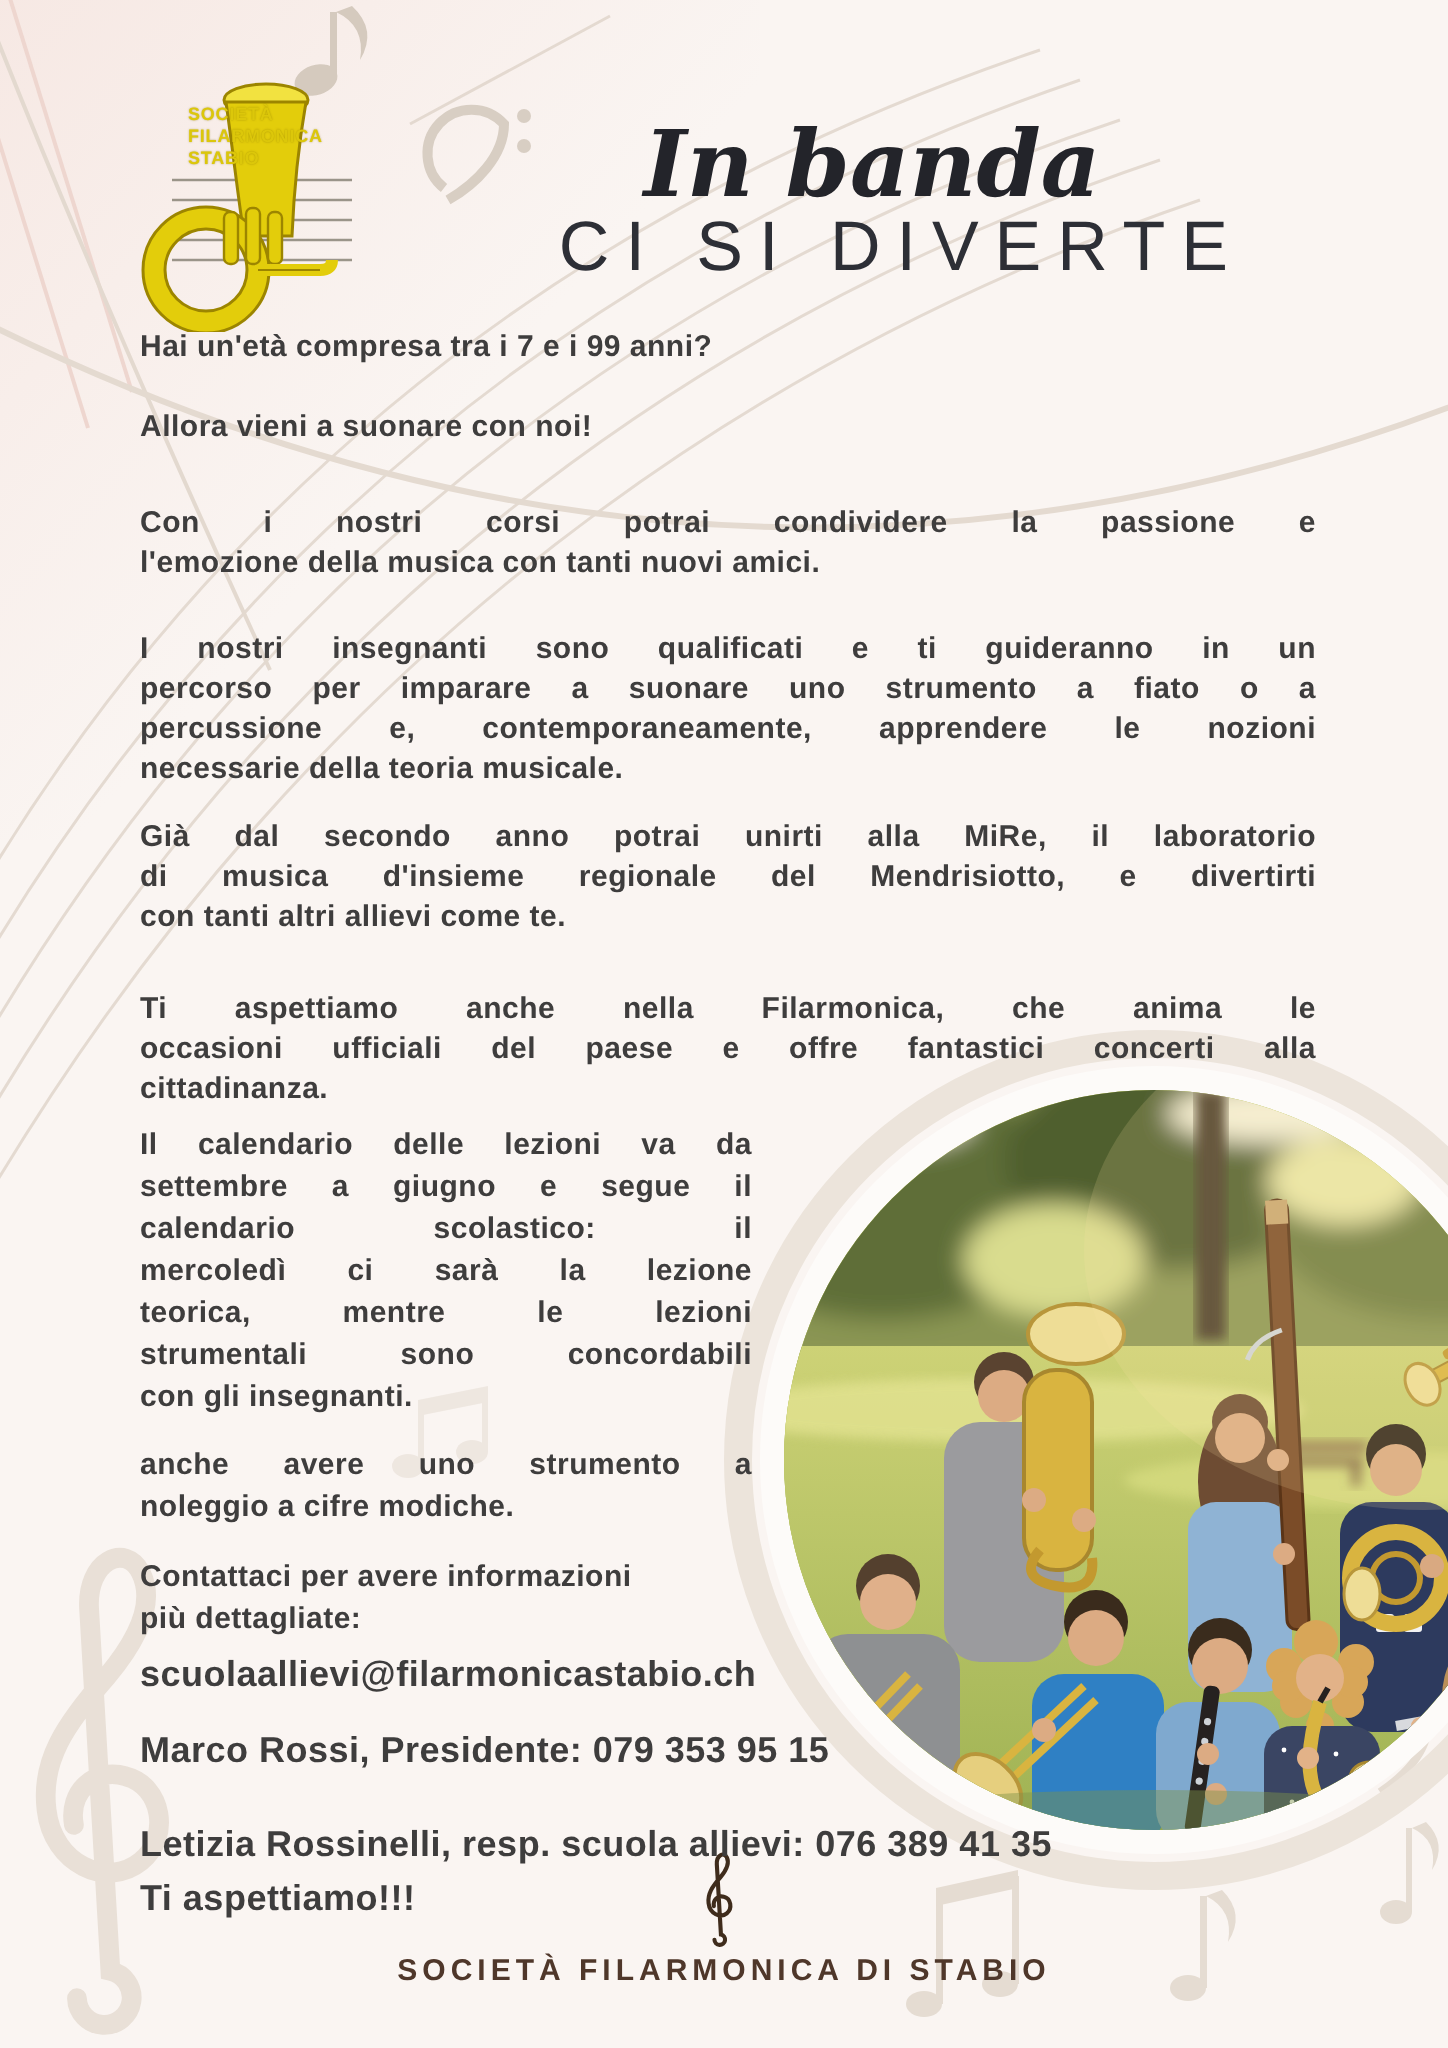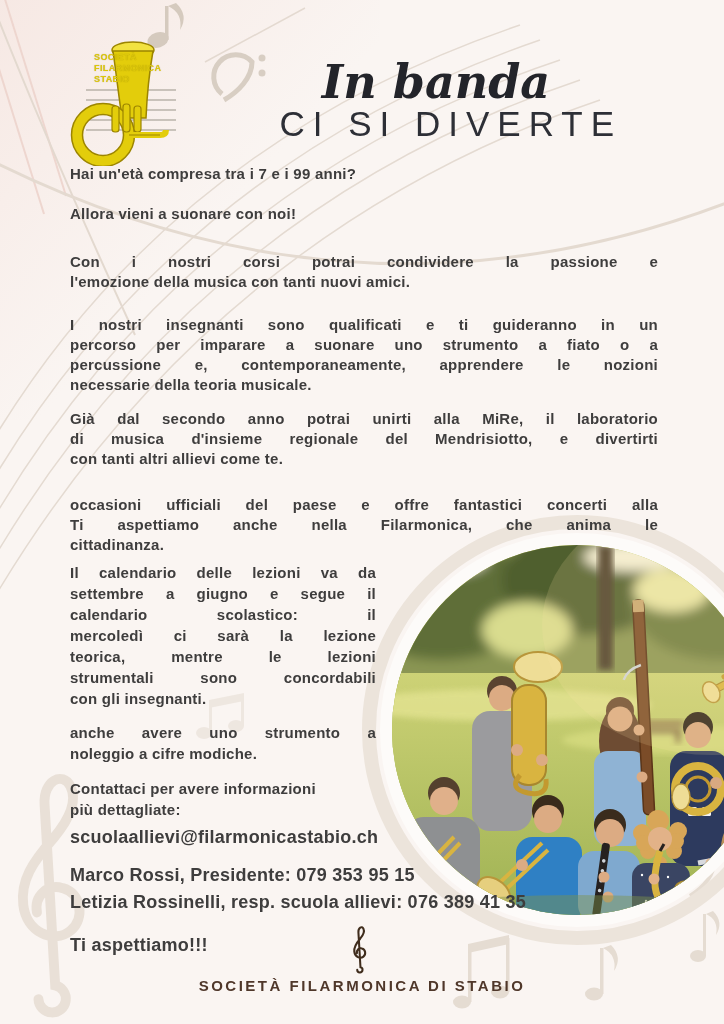--- a/index.html
+++ b/index.html
@@ -327,44 +327,44 @@
       <div class="jline">percorso per imparare a suonare uno strumento a fiato o a</div>
       <div class="jline">percussione e, contemporaneamente, apprendere le nozioni</div>
       <div class="lline">necessarie della teoria musicale.</div>
     </div>
     <div class="p" style="margin-bottom:26px">
       <div class="jline">Già dal secondo anno potrai unirti alla MiRe, il laboratorio</div>
       <div class="jline">di musica d'insieme regionale del Mendrisiotto, e divertirti</div>
       <div class="lline">con tanti altri allievi come te.</div>
     </div>
     <div class="p" style="margin-bottom:7px">
+      <div class="jline">Ti aspettiamo anche nella Filarmonica, che anima le</div>
       <div class="jline">occasioni ufficiali del paese e offre fantastici concerti alla</div>
-      <div class="jline">Ti aspettiamo anche nella Filarmonica, che anima le</div>
       <div class="lline">cittadinanza.</div>
     </div>
     <div class="p narrow" style="margin-bottom:13px">
       <div class="jline">Il calendario delle lezioni va da</div>
       <div class="jline">settembre a giugno e segue il</div>
       <div class="jline">calendario scolastico: il</div>
       <div class="jline">mercoledì ci sarà la lezione</div>
       <div class="jline">teorica, mentre le lezioni</div>
       <div class="jline">strumentali sono concordabili</div>
       <div class="lline">con gli insegnanti.</div>
     </div>
     <div class="p narrow" style="margin-bottom:14px">
       <div class="jline">anche avere uno strumento a</div>
       <div class="lline">noleggio a cifre modiche.</div>
     </div>
     <div class="p narrow" style="margin-bottom:8px;width:330px">
       <div class="lline">Contattaci per avere informazioni</div>
       <div class="lline">più dettagliate:</div>
     </div>
     <div class="contact-line" style="margin-bottom:19px">scuolaallievi@filarmonicastabio.ch</div>
-    <div class="contact-line" style="margin-bottom:8px">Marco Rossi, Presidente: 079 353 95 15</div>
-    <div class="contact-line" style="margin-bottom:24px">Letizia Rossinelli, resp. scuola allievi: 076 389 41 35</div>
+    <div class="contact-line" style="margin-bottom:28px">Marco Rossi, Presidente: 079 353 95 15</div>
+    <div class="contact-line" style="margin-bottom:8px">Letizia Rossinelli, resp. scuola allievi: 076 389 41 35</div>
     <div class="contact-line">Ti aspettiamo!!!</div>
   </div>
 
   <div class="footer-clef">
     <svg width="30" height="50" viewBox="0 0 60 170">
       <path d="M24 156 a9 9 0 1 0 11 -9 L28 28 C27 12 40 6 45 16 C50 26 44 38 34 50 C20 66 12 78 14 94 C16 112 34 120 45 111 C55 103 52 86 40 83 C30 80 21 88 23 99" fill="none" stroke="#3f2c1c" stroke-width="7" stroke-linecap="round"></path>
     </svg>
   </div>
   <div class="footer-org">SOCIETÀ FILARMONICA DI STABIO</div>
 

